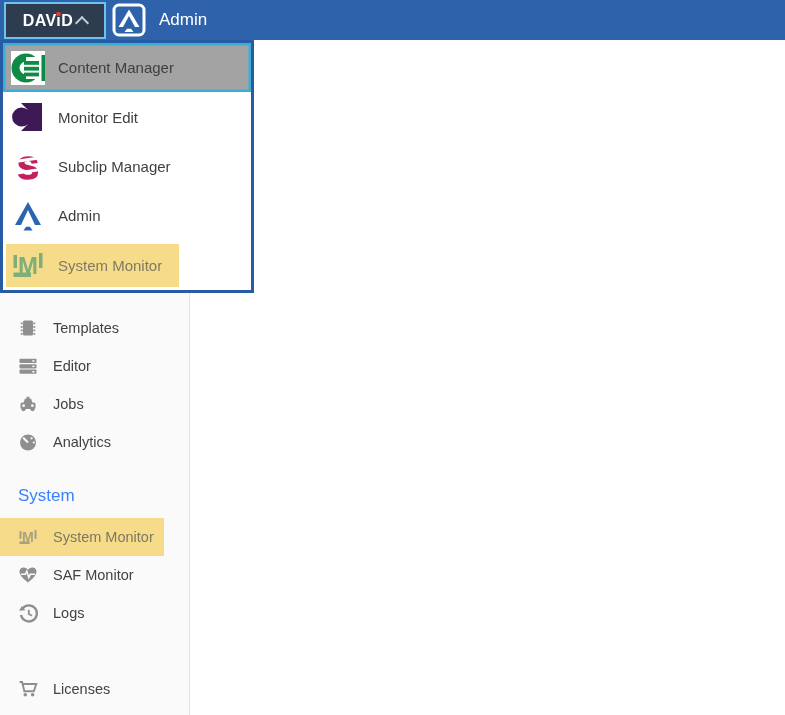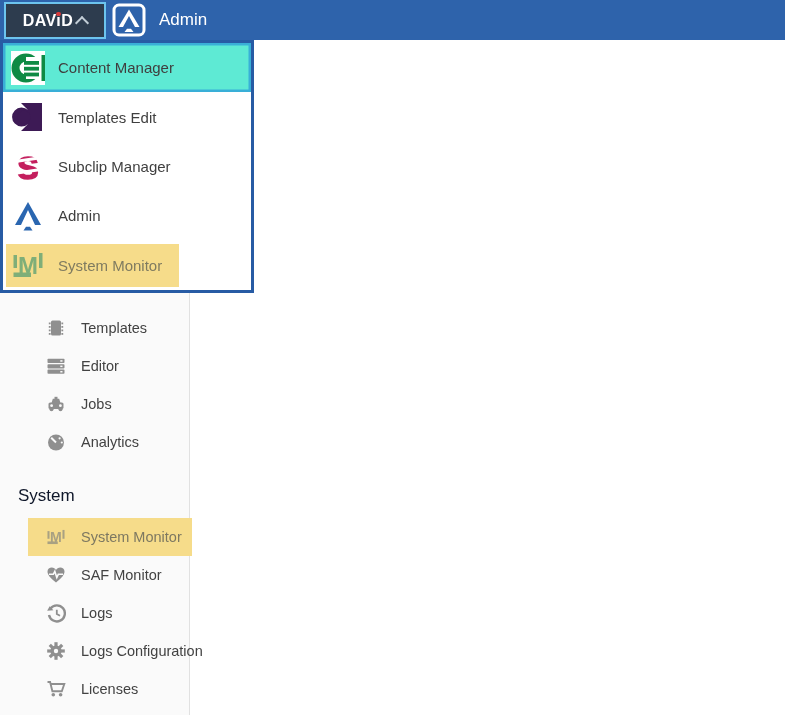--- a/index.html
+++ b/index.html
@@ -20,38 +20,38 @@
         transform:rotate(45deg);margin-top:4px;}
   .admin-logo{position:absolute;left:112px;top:3px;width:34px;height:34px;}
   .admin-title{position:absolute;left:159px;top:0;line-height:40px;color:#ffffff;font-size:17px;font-weight:500;}
 
   
   .app-menu{
     position:absolute;left:0;top:40px;width:254px;height:253px;background:#ffffff;
     border:3px solid #275ba4;box-sizing:border-box;z-index:20;display:flex;flex-direction:column;
   }
   .menu-row{flex:1;display:flex;align-items:center;gap:13px;padding-left:8px;position:relative;cursor:pointer;}
-  .menu-row.selected{background:#5eead4;box-shadow:inset 0 0 0 2.5px #39afd7;}
+  .menu-row.selected{background:#a3a3a3;box-shadow:inset 0 0 0 2.5px #39afd7;}
   .menu-label{font-size:15px;color:#3f3f3f;z-index:1;}
   .micon{width:34px;height:34px;flex:none;z-index:1;}
   .hl-menu{position:absolute;left:3px;top:3px;width:173px;height:43px;background:#f6dc8a;z-index:0;}
   .menu-row.hl-row .menu-label{color:#7f7b60;}
 
   
   .sidebar{
     position:absolute;left:0;top:40px;width:190px;height:675px;background:#fafafa;
     border-right:1px solid #e1e1e1;box-sizing:border-box;z-index:5;
   }
   .side-row{
     position:absolute;left:0;width:100%;height:38px;display:flex;align-items:center;gap:15px;
-    padding-left:18px;box-sizing:border-box;cursor:pointer;margin-left:28px;
+    padding-left:18px;box-sizing:border-box;cursor:pointer;
   }
   .side-label{font-size:14.5px;color:#424242;z-index:1;white-space:nowrap;}
   .sicon{width:20px;height:20px;flex:none;z-index:1;}
-  .side-section{position:absolute;left:18px;top:446px;font-size:17px;color:#0f172a;}
+  .side-section{position:absolute;left:18px;top:446px;font-size:17px;color:#3b82f6;}
   .hl-side{position:absolute;left:0;top:0;width:164px;height:38px;background:#f6dc8a;z-index:0;}
   .side-row.hl-row .side-label{color:#7d7861;}
 
   .main{position:absolute;left:190px;top:40px;right:0;bottom:0;background:#ffffff;}
 </style>
 </head>
 <body>
 
 <div class="header">
   <div class="david-btn">
@@ -84,21 +84,21 @@
       <rect x="13" y="21.6" width="15" height="3.8" fill="#0e8a44"></rect>
     </svg>
     <span class="menu-label">Content Manager</span>
   </div>
 
   <div class="menu-row">
     <svg class="micon" viewBox="0 0 34 34">
       <path d="M10,3 H31 V31 H10 L17,24 A9.5,9.5 0 1 1 17,10 Z" fill="#3d1a55"></path>
       <circle cx="13" cy="17" r="6.5" fill="#3d1a55"></circle>
     </svg>
-    <span class="menu-label">Templates Edit</span>
+    <span class="menu-label">Monitor Edit</span>
   </div>
 
   <div class="menu-row">
     <svg class="micon" viewBox="0 0 34 34">
       <text x="17" y="28.5" font-size="32" font-weight="bold" text-anchor="middle" fill="#c41f5e" stroke="#c41f5e" stroke-width="1.6" font-family="Liberation Sans, sans-serif">S</text>
       <line x1="1" y1="12" x2="31" y2="7.5" stroke="#ffffff" stroke-width="3"></line>
       <line x1="3" y1="23.5" x2="33" y2="19" stroke="#ffffff" stroke-width="3"></line>
     </svg>
     <span class="menu-label">Subclip Manager</span>
   </div>
@@ -207,33 +207,20 @@
 
   <div class="side-row" style="top:554px">
     <svg class="sicon" viewBox="0 0 20 20">
       <path d="M4.5,5.5 A8,8 0 1 1 3,12" stroke="#8f8f8f" stroke-width="2.4" fill="none"></path>
       <polygon points="1.2,7.8 7.4,7.2 3.6,3.2" fill="#8f8f8f"></polygon>
       <polyline points="10.8,6.8 10.8,11 14,12.8" stroke="#8f8f8f" stroke-width="1.8" fill="none"></polyline>
     </svg>
     <span class="side-label">Logs</span>
   </div>
 
-  <div class="side-row" style="top:592px">
-    <svg class="sicon" viewBox="0 0 20 20">
-      <g fill="#8f8f8f">
-        <circle cx="10" cy="10" r="5.6"></circle>
-        <rect x="8.4" y="1.2" width="3.2" height="17.6"></rect>
-        <rect x="8.4" y="1.2" width="3.2" height="17.6" transform="rotate(45 10 10)"></rect>
-        <rect x="8.4" y="1.2" width="3.2" height="17.6" transform="rotate(90 10 10)"></rect>
-        <rect x="8.4" y="1.2" width="3.2" height="17.6" transform="rotate(135 10 10)"></rect>
-      </g>
-      <circle cx="10" cy="10" r="2.2" fill="#fafafa"></circle>
-    </svg>
-    <span class="side-label">Logs Configuration</span>
-  </div>
 
   <div class="side-row" style="top:630px">
     <svg class="sicon" viewBox="0 0 20 20">
       <path d="M1.5,3 h2.6 l2.3,9.2 h9.4 l2.5,-7.2 h-13.6" stroke="#8f8f8f" stroke-width="1.9" fill="none"></path>
       <circle cx="7.3" cy="15.8" r="1.8" fill="#8f8f8f"></circle>
       <circle cx="14.6" cy="15.8" r="1.8" fill="#8f8f8f"></circle>
     </svg>
     <span class="side-label">Licenses</span>
   </div>
 </div>

